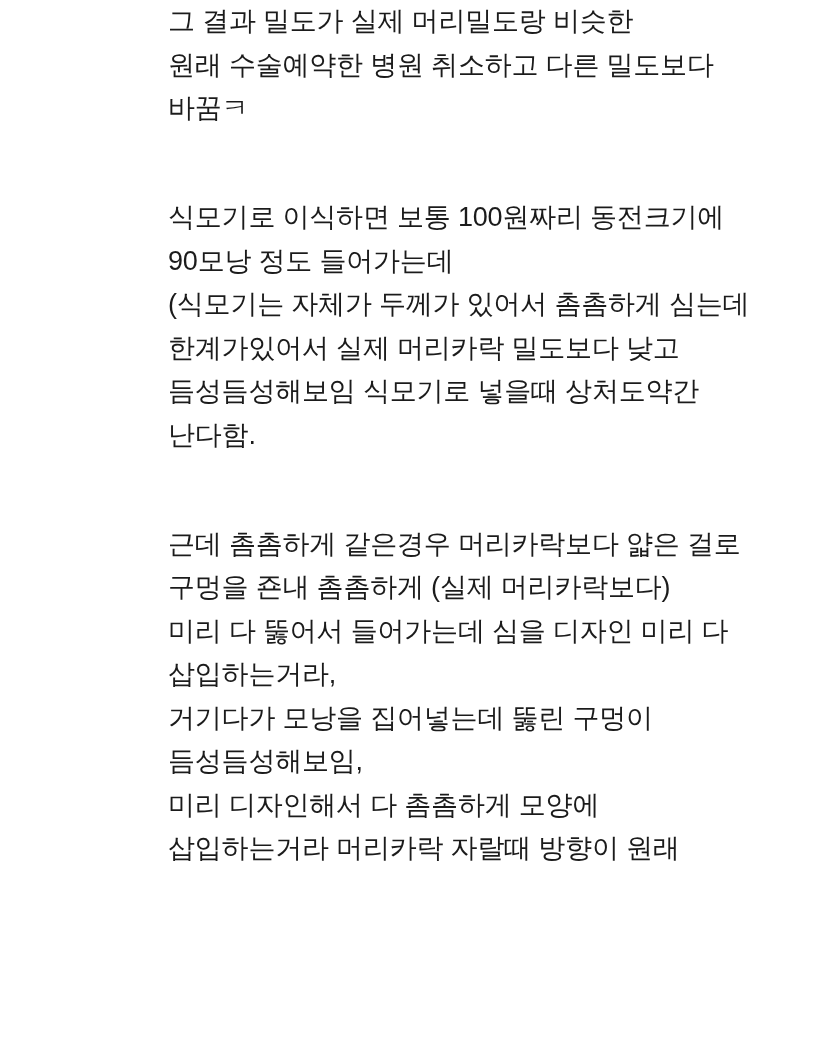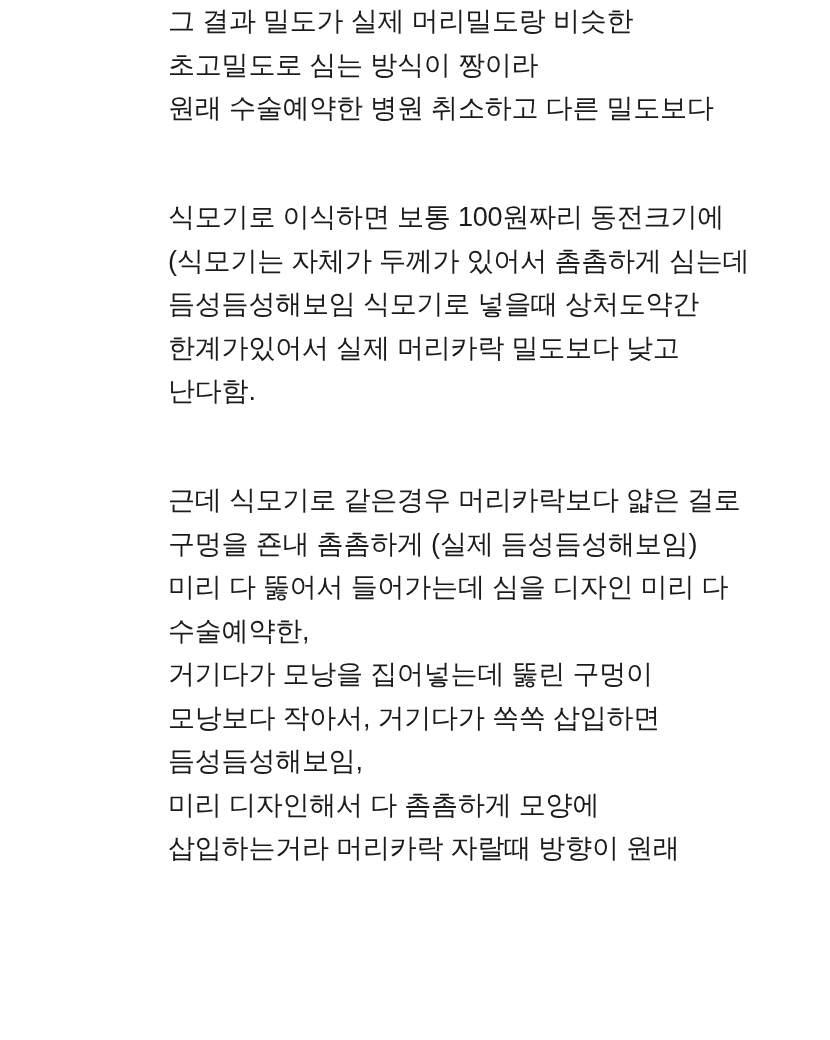--- a/index.html
+++ b/index.html
@@ -43,44 +43,44 @@
   }
 </style>
 </head>
 <body>
 
 <div class="page">
   <div class="text-body">
 
     <div class="para">
       <div class="line">그 결과 밀도가 실제 머리밀도랑 비슷한</div>
-      <div class="line">초고밀도로 심는 방식이 짱이라</div>
       <div class="line">원래 수술예약한 병원 취소하고 다른 밀도보다</div>
+      <div class="line">바꿈ㅋ</div>
     </div>
 
     <div class="spacer"></div>
     <div class="spacer-half"></div>
 
     <div class="para">
       <div class="line">식모기로 이식하면 보통 100원짜리 동전크기에</div>
+      <div class="line">90모낭 정도 들어가는데</div>
       <div class="line">(식모기는 자체가 두께가 있어서 촘촘하게 심는데</div>
+      <div class="line">한계가있어서 실제 머리카락 밀도보다 낮고</div>
       <div class="line">듬성듬성해보임 식모기로 넣을때 상처도약간</div>
-      <div class="line">한계가있어서 실제 머리카락 밀도보다 낮고</div>
       <div class="line">난다함.</div>
     </div>
 
     <div class="spacer"></div>
     <div class="spacer-half"></div>
 
     <div class="para">
-      <div class="line">근데 식모기로 같은경우 머리카락보다 얇은 걸로</div>
-      <div class="line">구멍을 죤내 촘촘하게 (실제 듬성듬성해보임)</div>
+      <div class="line">근데 촘촘하게 같은경우 머리카락보다 얇은 걸로</div>
+      <div class="line">구멍을 죤내 촘촘하게 (실제 머리카락보다)</div>
       <div class="line">미리 다 뚫어서 들어가는데 심을 디자인 미리 다</div>
-      <div class="line">수술예약한,</div>
+      <div class="line">삽입하는거라,</div>
       <div class="line">거기다가 모낭을 집어넣는데 뚫린 구멍이</div>
-      <div class="line">모낭보다 작아서, 거기다가 쏙쏙 삽입하면</div>
       <div class="line">듬성듬성해보임,</div>
       <div class="line">미리 디자인해서 다 촘촘하게 모양에</div>
       <div class="line">삽입하는거라 머리카락 자랄때 방향이 원래</div>
     </div>
 
   </div>
 </div>
 
 </body></html>

